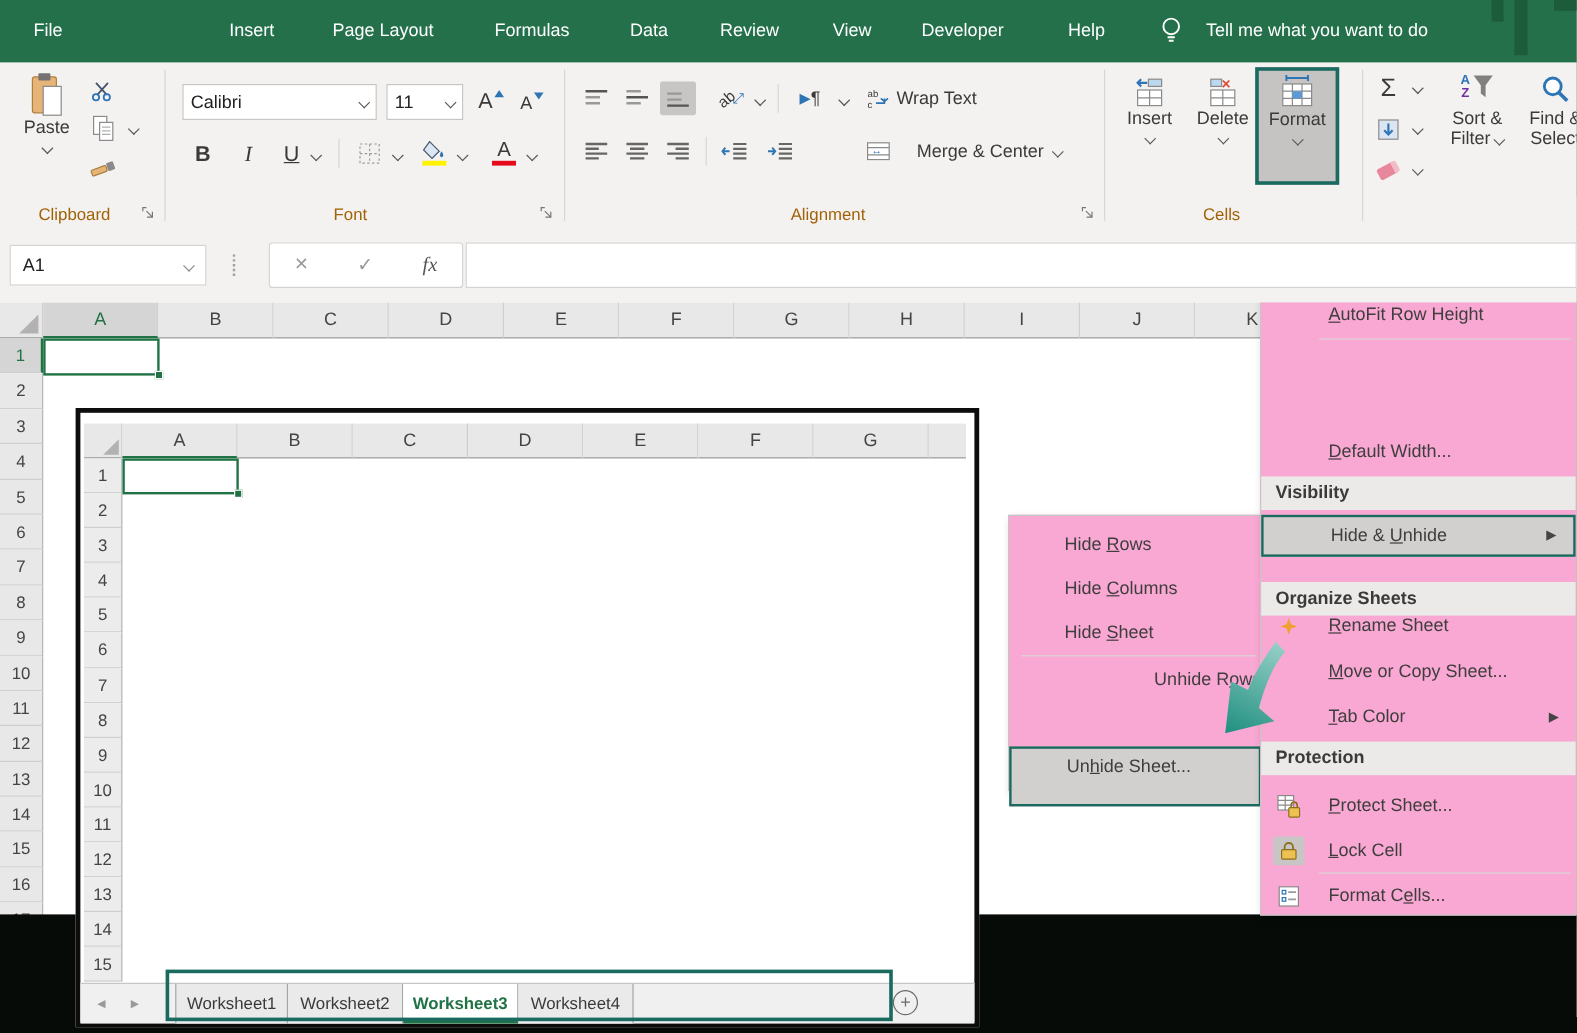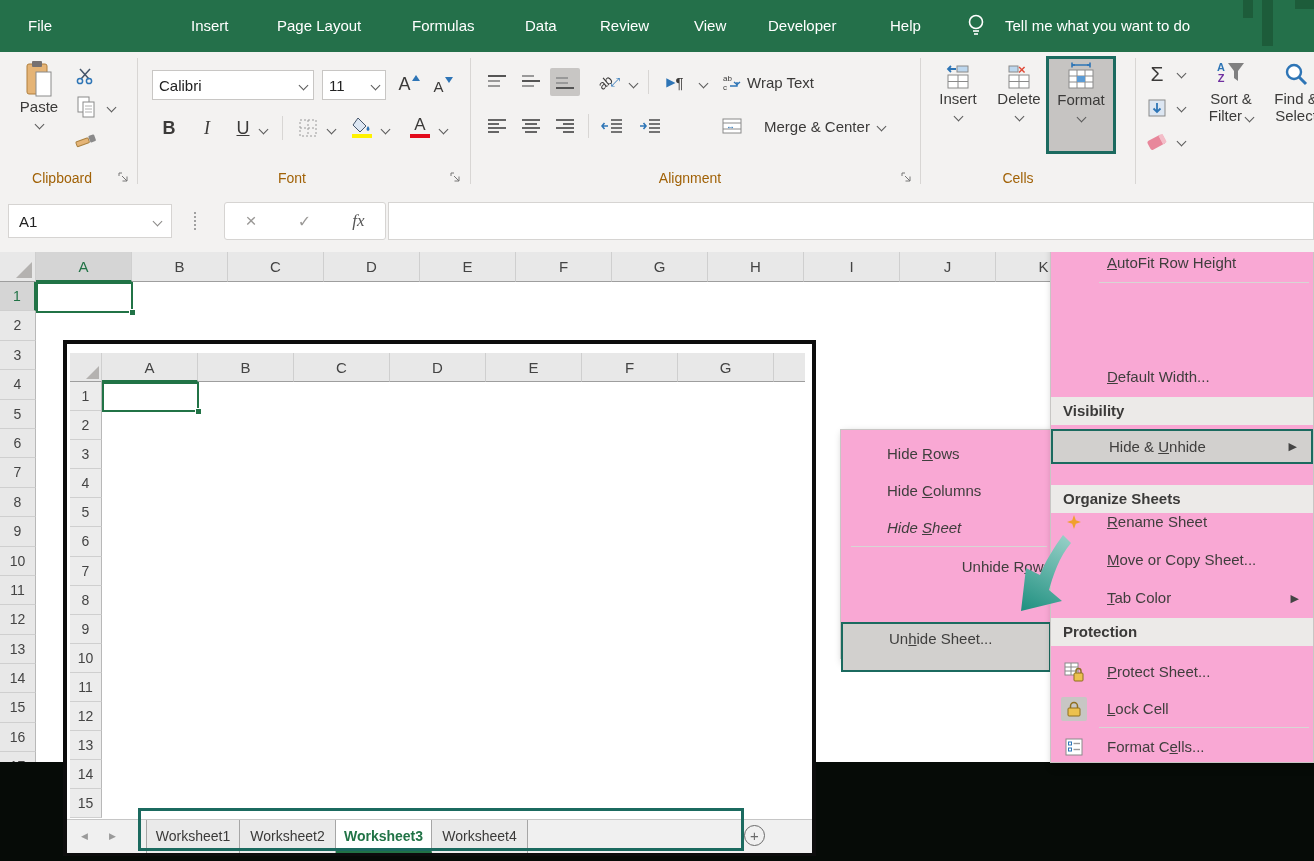--- a/index.html
+++ b/index.html
@@ -475,21 +475,21 @@
     <div class="whitebox" style="left:388px;top:12px;width:926px;height:38px;"></div>
   </div>
 
   <div class="menu" style="left:840px;top:429px;width:212px;height:230px;z-index:10;">
     <div class="smi" style="top:8px;">
       <span>Hide </span><span class="key">R</span><span>ows</span>
     </div>
     <div class="smi" style="top:45px;">
       <span>Hide </span><span class="key">C</span><span>olumns</span>
     </div>
-    <div class="smi" style="top:82px;font-style:italic;">
+    <div class="smi" style="top:82px;">
       <span>Hide </span><span class="key">S</span><span>heet</span>
     </div>
     <div class="msep" style="left:10px;top:116px;"></div>
     <div class="smi" style="top:121px;text-align:right;">
       <span>Unhide R</span><span class="key">o</span><span>ws</span>
     </div>
     <div class="smi" style="top:172px;margin-top:32px;">
       <span>Unhide Col</span><span class="key">u</span><span>mns</span>
     </div>
     <div class="smi hisel" style="top:192px;height:50px;line-height:30px;">

